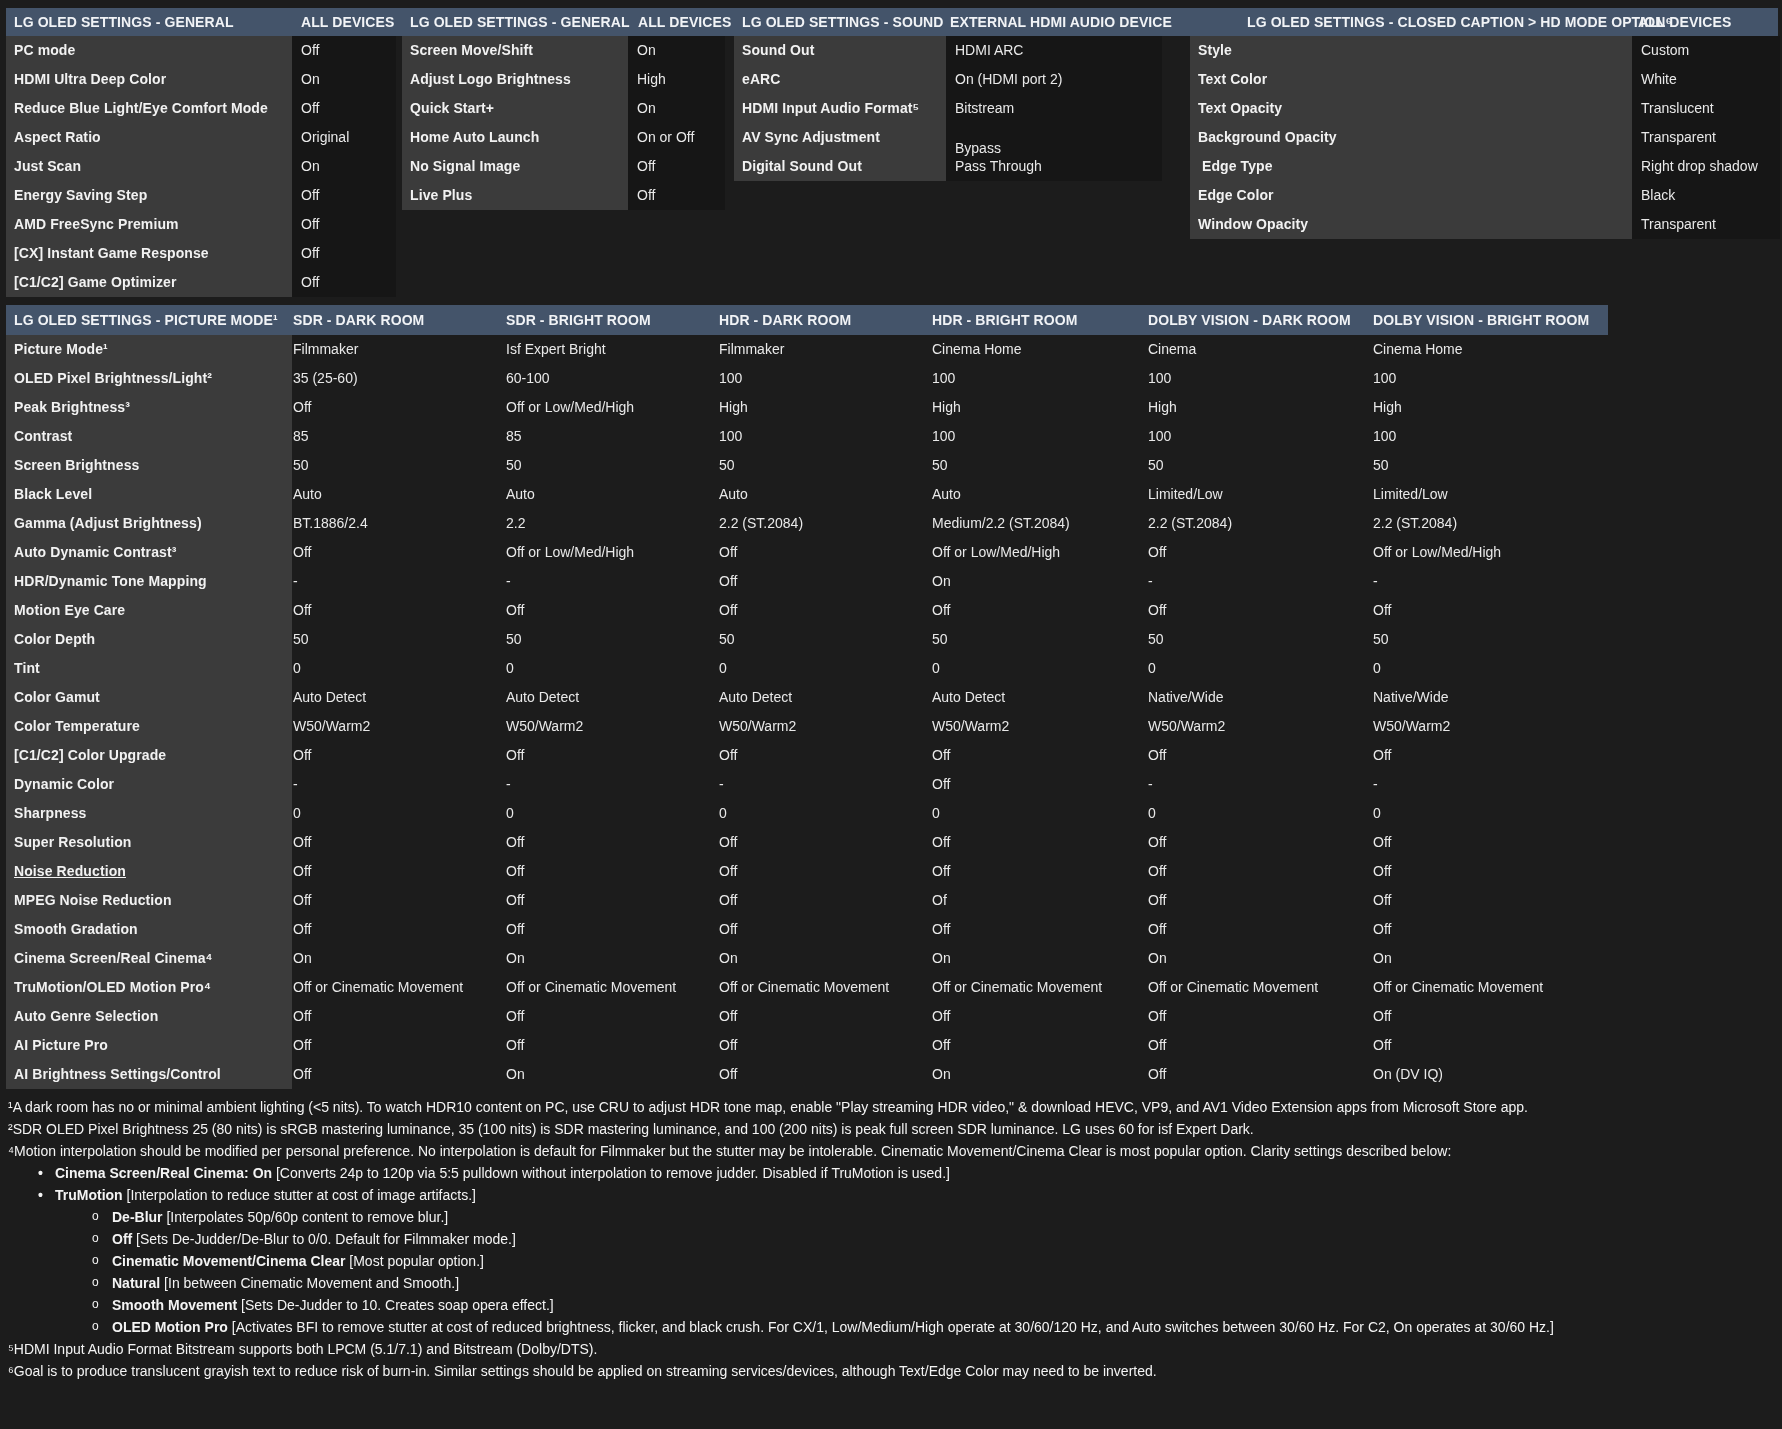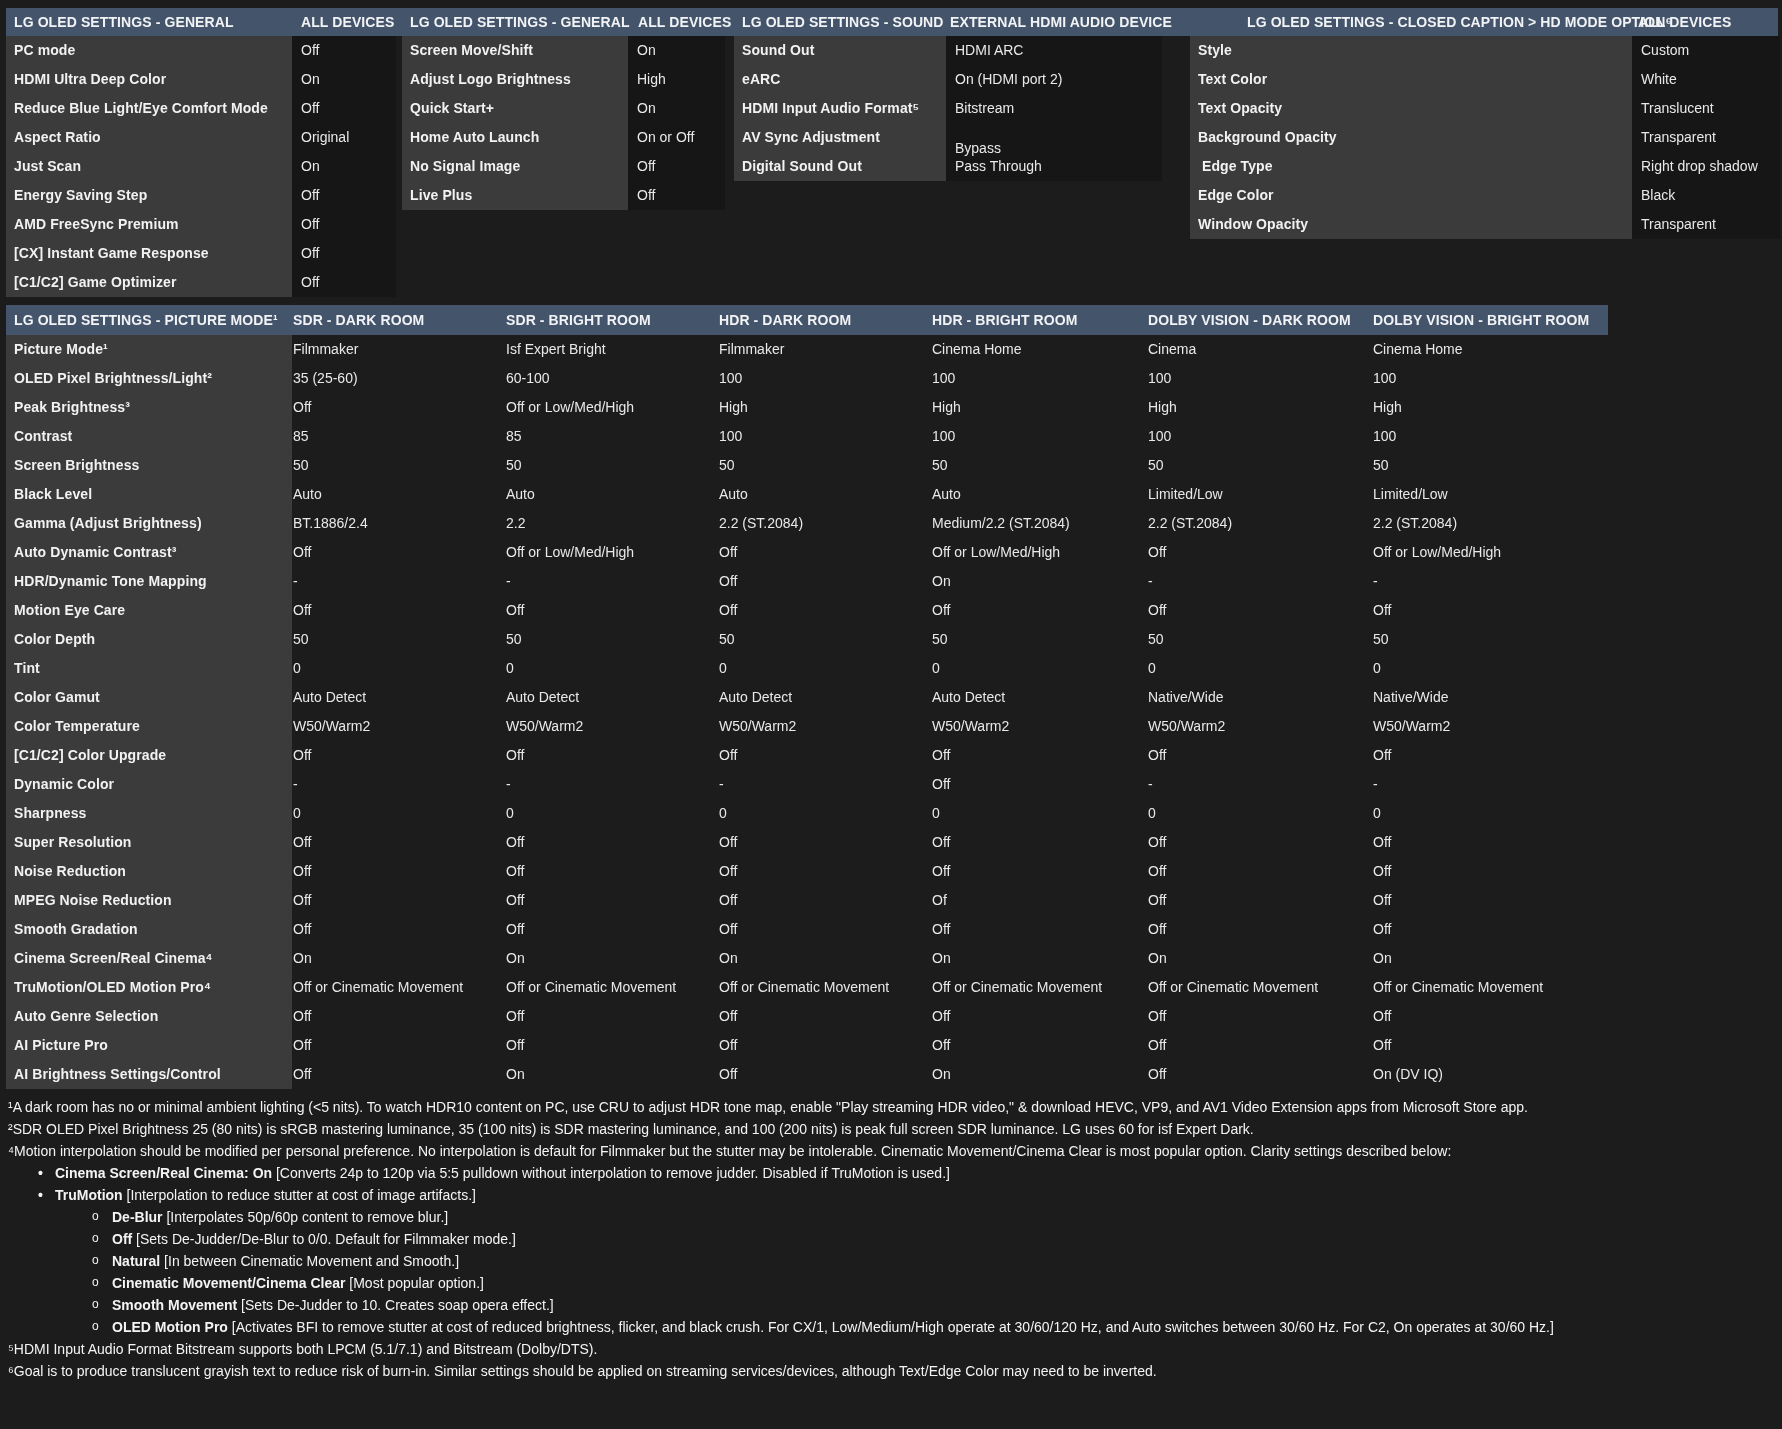--- a/index.html
+++ b/index.html
@@ -245,21 +245,21 @@
       <span class="cell val" style="left: 926px; top: 464px;">0</span>
       <span class="cell val" style="left: 1142px; top: 464px;">0</span>
       <span class="cell val" style="left: 1367px; top: 464px;">0</span>
       <span class="cell lbl" style="left: 8px; top: 493px;">Super Resolution</span>
       <span class="cell val" style="left: 287px; top: 493px;">Off</span>
       <span class="cell val" style="left: 500px; top: 493px;">Off</span>
       <span class="cell val" style="left: 713px; top: 493px;">Off</span>
       <span class="cell val" style="left: 926px; top: 493px;">Off</span>
       <span class="cell val" style="left: 1142px; top: 493px;">Off</span>
       <span class="cell val" style="left: 1367px; top: 493px;">Off</span>
-      <span class="cell lbl" style="left: 8px; top: 522px;">Noise Reduction</span>
+      <span class="cell lbl" style="left: 8px; top: 522px; text-decoration: underline;">Noise Reduction</span>
       <span class="cell val" style="left: 287px; top: 522px;">Off</span>
       <span class="cell val" style="left: 500px; top: 522px;">Off</span>
       <span class="cell val" style="left: 713px; top: 522px;">Off</span>
       <span class="cell val" style="left: 926px; top: 522px;">Off</span>
       <span class="cell val" style="left: 1142px; top: 522px;">Off</span>
       <span class="cell val" style="left: 1367px; top: 522px;">Off</span>
       <span class="cell lbl" style="left: 8px; top: 551px;">MPEG Noise Reduction</span>
       <span class="cell val" style="left: 287px; top: 551px;">Off</span>
       <span class="cell val" style="left: 500px; top: 551px;">Off</span>
       <span class="cell val" style="left: 713px; top: 551px;">Off</span>
@@ -310,20 +310,20 @@
       <span class="cell val" style="left: 1367px; top: 725px;">On (DV IQ)</span>
     </div>
     <div class="fnotes" style="left: 8px; top: 1096px; width: 1768px;">
       <div class="fline">¹A dark room has no or minimal ambient lighting (&lt;5 nits). To watch HDR10 content on PC, use CRU to adjust HDR tone map, enable "Play streaming HDR video," &amp; download HEVC, VP9, and AV1 Video Extension apps from Microsoft Store app.</div>
       <div class="fline">²SDR OLED Pixel Brightness 25 (80 nits) is sRGB mastering luminance, 35 (100 nits) is SDR mastering luminance, and 100 (200 nits) is peak full screen SDR luminance. LG uses 60 for isf Expert Dark.</div>
       <div class="fline">⁴Motion interpolation should be modified per personal preference. No interpolation is default for Filmmaker but the stutter may be intolerable. Cinematic Movement/Cinema Clear is most popular option. Clarity settings described below:</div>
       <div class="fline b1"><span class="bold">Cinema Screen/Real Cinema: On</span><span> [Converts 24p to 120p via 5:5 pulldown without interpolation to remove judder. Disabled if TruMotion is used.]</span></div>
       <div class="fline b1"><span class="bold">TruMotion</span><span> [Interpolation to reduce stutter at cost of image artifacts.]</span></div>
       <div class="fline b2"><span class="bold">De-Blur</span><span> [Interpolates 50p/60p content to remove blur.]</span></div>
       <div class="fline b2"><span class="bold">Off</span><span> [Sets De-Judder/De-Blur to 0/0. Default for Filmmaker mode.]</span></div>
+      <div class="fline b2"><span class="bold">Cinematic Movement/Cinema Clear</span><span> [Most popular option.]</span></div>
       <div class="fline b2"><span class="bold">Natural</span><span> [In between Cinematic Movement and Smooth.]</span></div>
-      <div class="fline b2"><span class="bold">Cinematic Movement/Cinema Clear</span><span> [Most popular option.]</span></div>
       <div class="fline b2"><span class="bold">Smooth Movement</span><span> [Sets De-Judder to 10. Creates soap opera effect.]</span></div>
       <div class="fline b2"><span class="bold">OLED Motion Pro</span><span> [Activates BFI to remove stutter at cost of reduced brightness, flicker, and black crush. For CX/1, Low/Medium/High operate at 30/60/120 Hz, and Auto switches between 30/60 Hz. For C2, On operates at 30/60 Hz.]</span></div>
       <div class="fline">⁵HDMI Input Audio Format Bitstream supports both LPCM (5.1/7.1) and Bitstream (Dolby/DTS).</div>
       <div class="fline">⁶Goal is to produce translucent grayish text to reduce risk of burn-in. Similar settings should be applied on streaming services/devices, although Text/Edge Color may need to be inverted.</div>
     </div>
   </div>
 
 </body></html>

